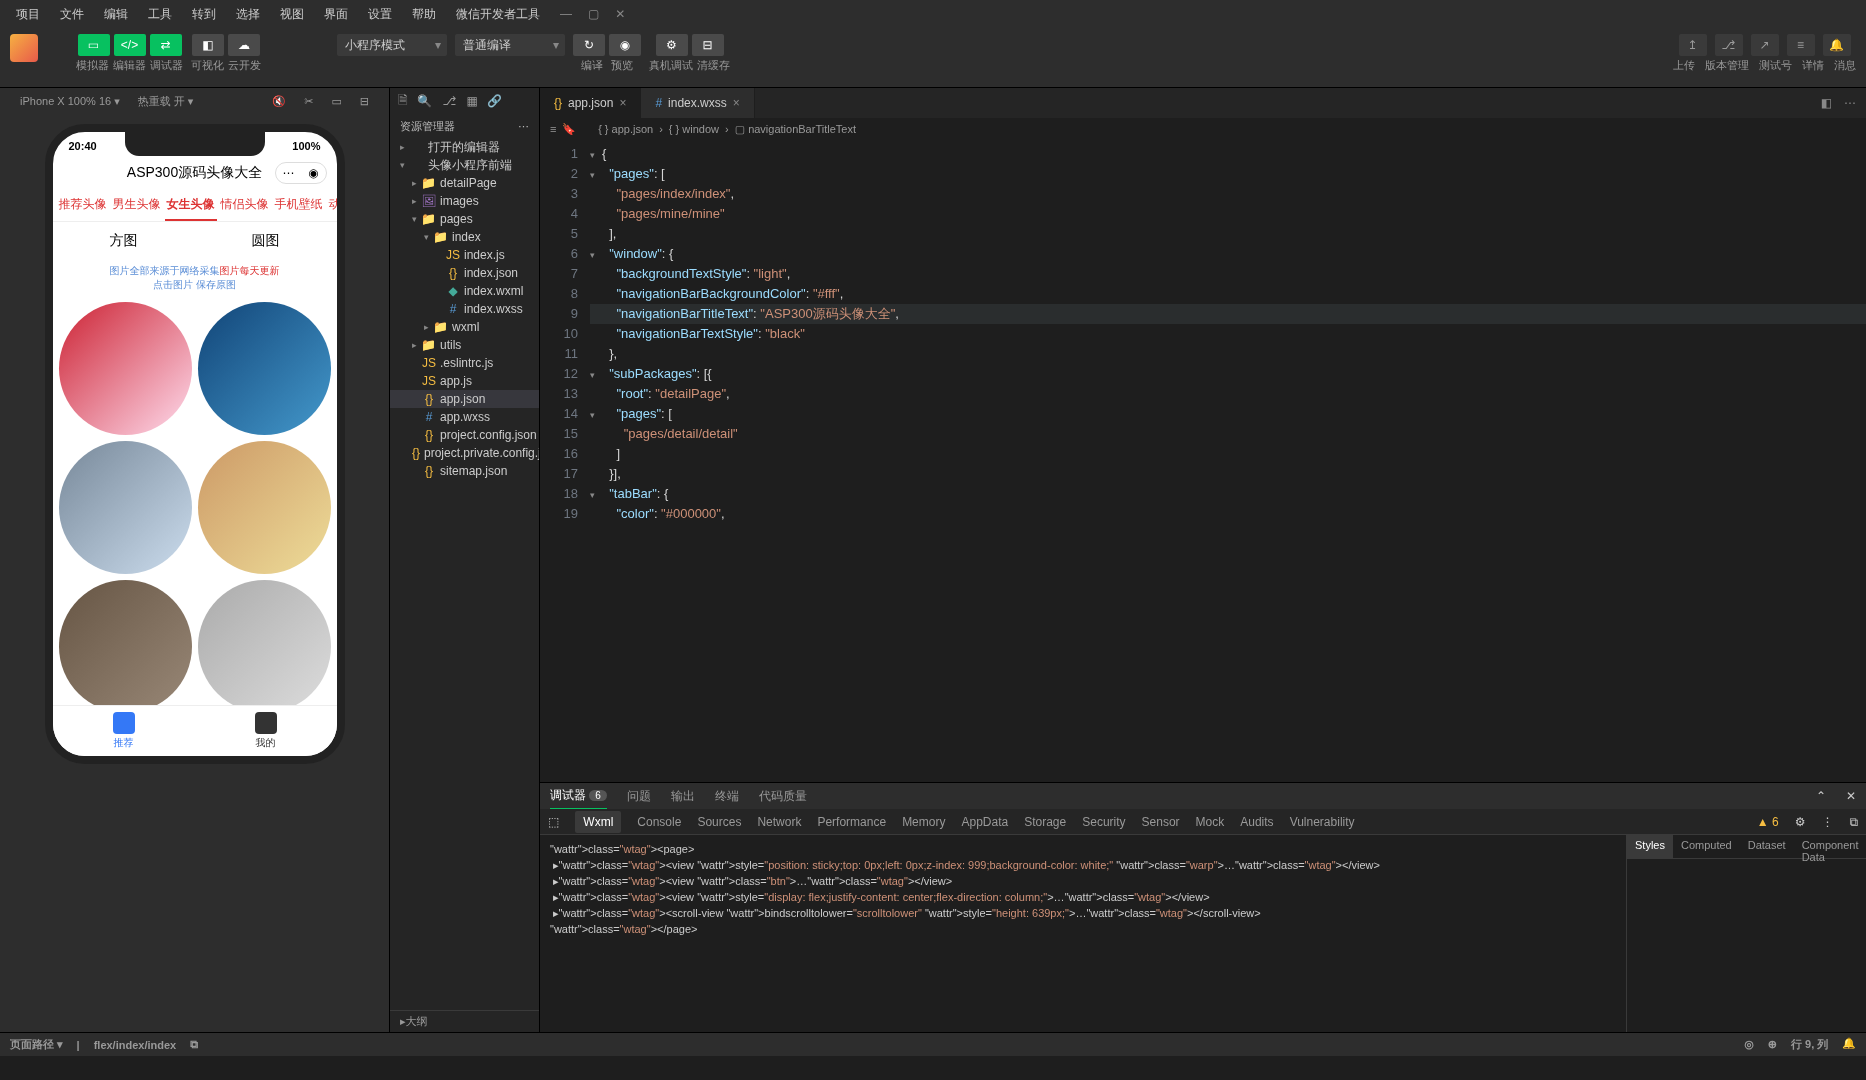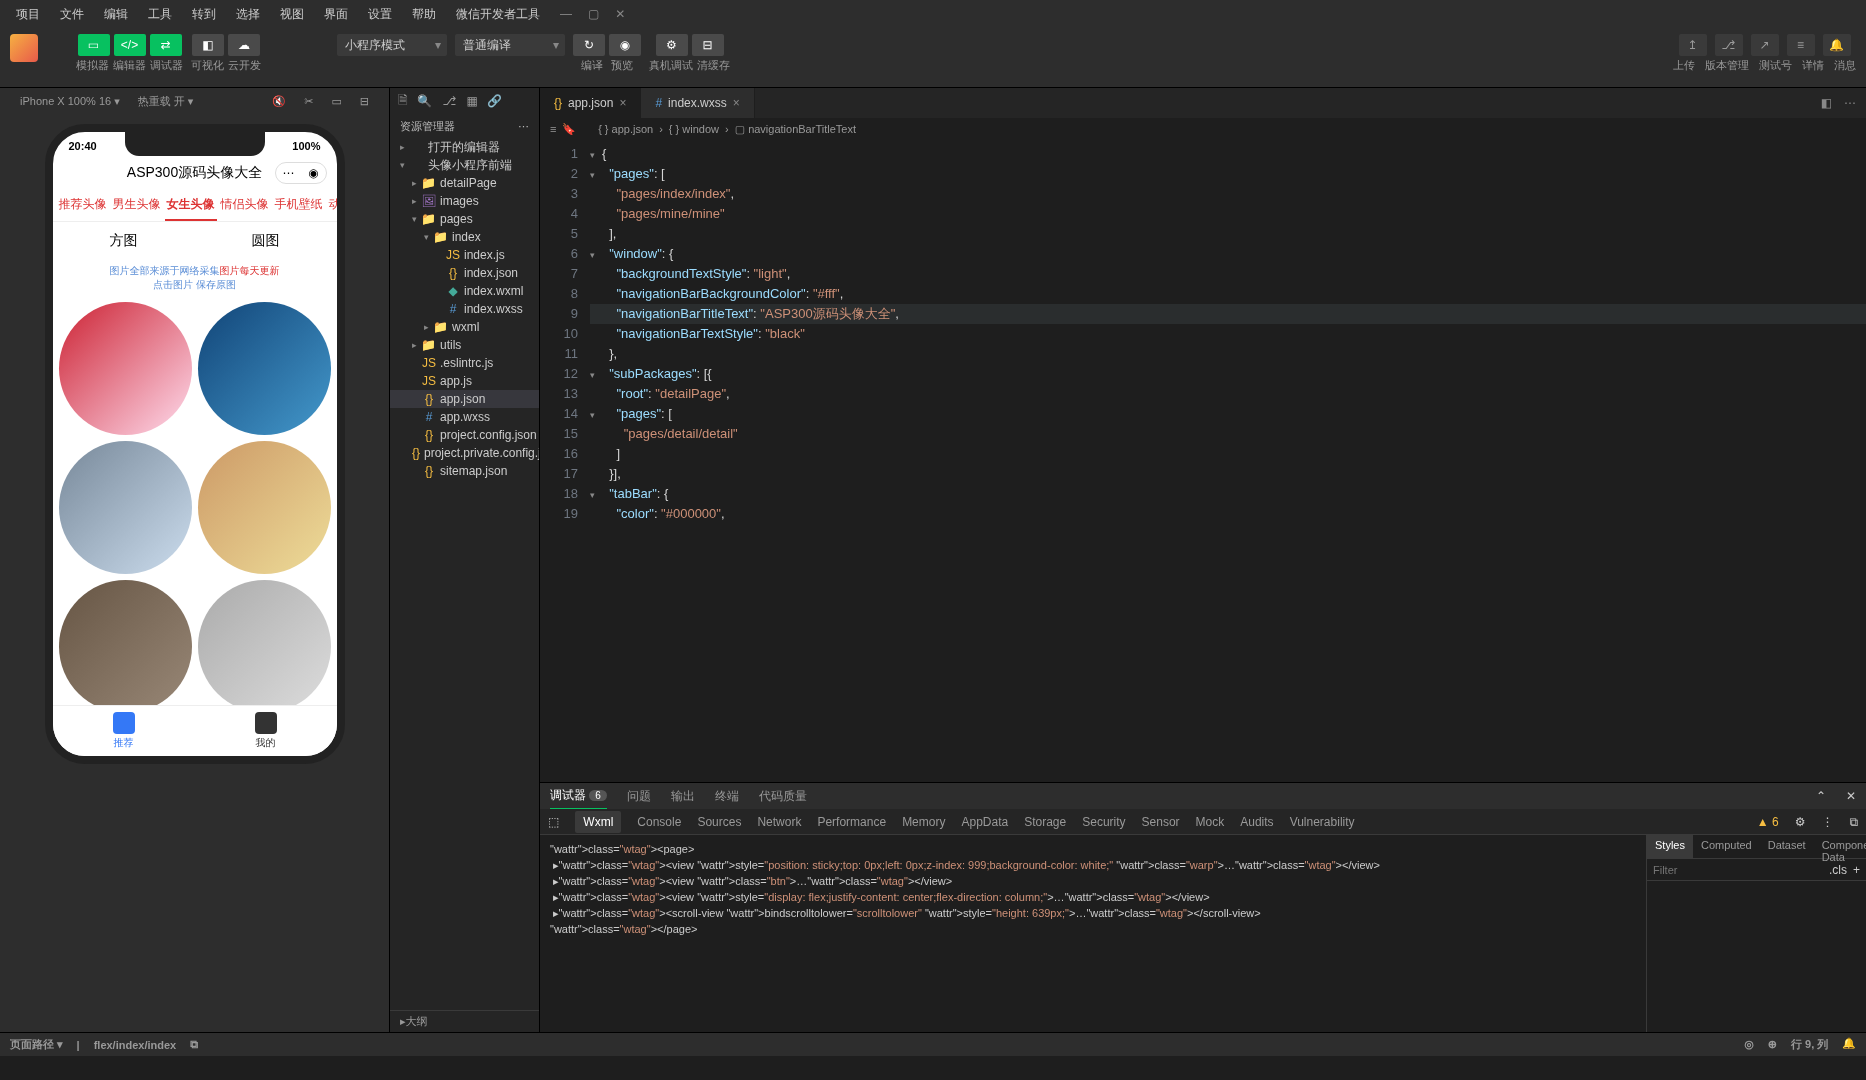--- a/index.html
+++ b/index.html
@@ -80,21 +80,21 @@
 .dt-tab1.active { color: #fff; border-bottom: 2px solid #07c160; }
 .dt-badge { background: #555; border-radius: 8px; padding: 0 6px; font-size: 10px; }
 .dt-tabs2 { height: 26px; display: flex; align-items: center; background: #252525; padding: 0 8px; gap: 16px; font-size: 12px; border-bottom: 1px solid #3a3a3a; }
 .dt-tab2 { color: #999; cursor: pointer; }
 .dt-tab2.active { color: #fff; background: #3a3a3a; padding: 4px 8px; border-radius: 2px; }
 .dt-warn { margin-left: auto; color: #f5bd42; }
 .dt-content { flex: 1; display: flex; }
 .dt-wxml { flex: 1; padding: 6px 10px; font-family: Consolas, monospace; font-size: 11px; overflow: auto; }
 .wxml-line { line-height: 16px; white-space: pre; color: #ccc; }
 .wval { color: #ce9178; }
-.dt-styles { width: 220px; border-left: 1px solid #3a3a3a; display: flex; flex-direction: column; }
+.dt-styles { width: 240px; border-left: 1px solid #3a3a3a; display: flex; flex-direction: row; }
 .dt-styles-tabs { display: flex; height: 24px; border-bottom: 1px solid #3a3a3a; font-size: 11px; }
 .dt-styles-tab { padding: 4px 8px; color: #999; cursor: pointer; }
 .dt-styles-tab.active { background: #3a3a3a; color: #fff; }
 .dt-filter { height: 22px; display: flex; align-items: center; padding: 0 6px; gap: 6px; border-bottom: 1px solid #3a3a3a; }
 .dt-filter input { flex: 1; background: transparent; border: none; color: #ccc; font-size: 11px; outline: none; }
 .footer { height: 24px; background: #2d2d2d; display: flex; align-items: center; padding: 0 10px; font-size: 11px; color: #999; gap: 14px; border-top: 1px solid #000; font-weight: bold; }
 .footer .right { margin-left: auto; display: flex; gap: 14px; }
 </style>
 </head>
 <body>

